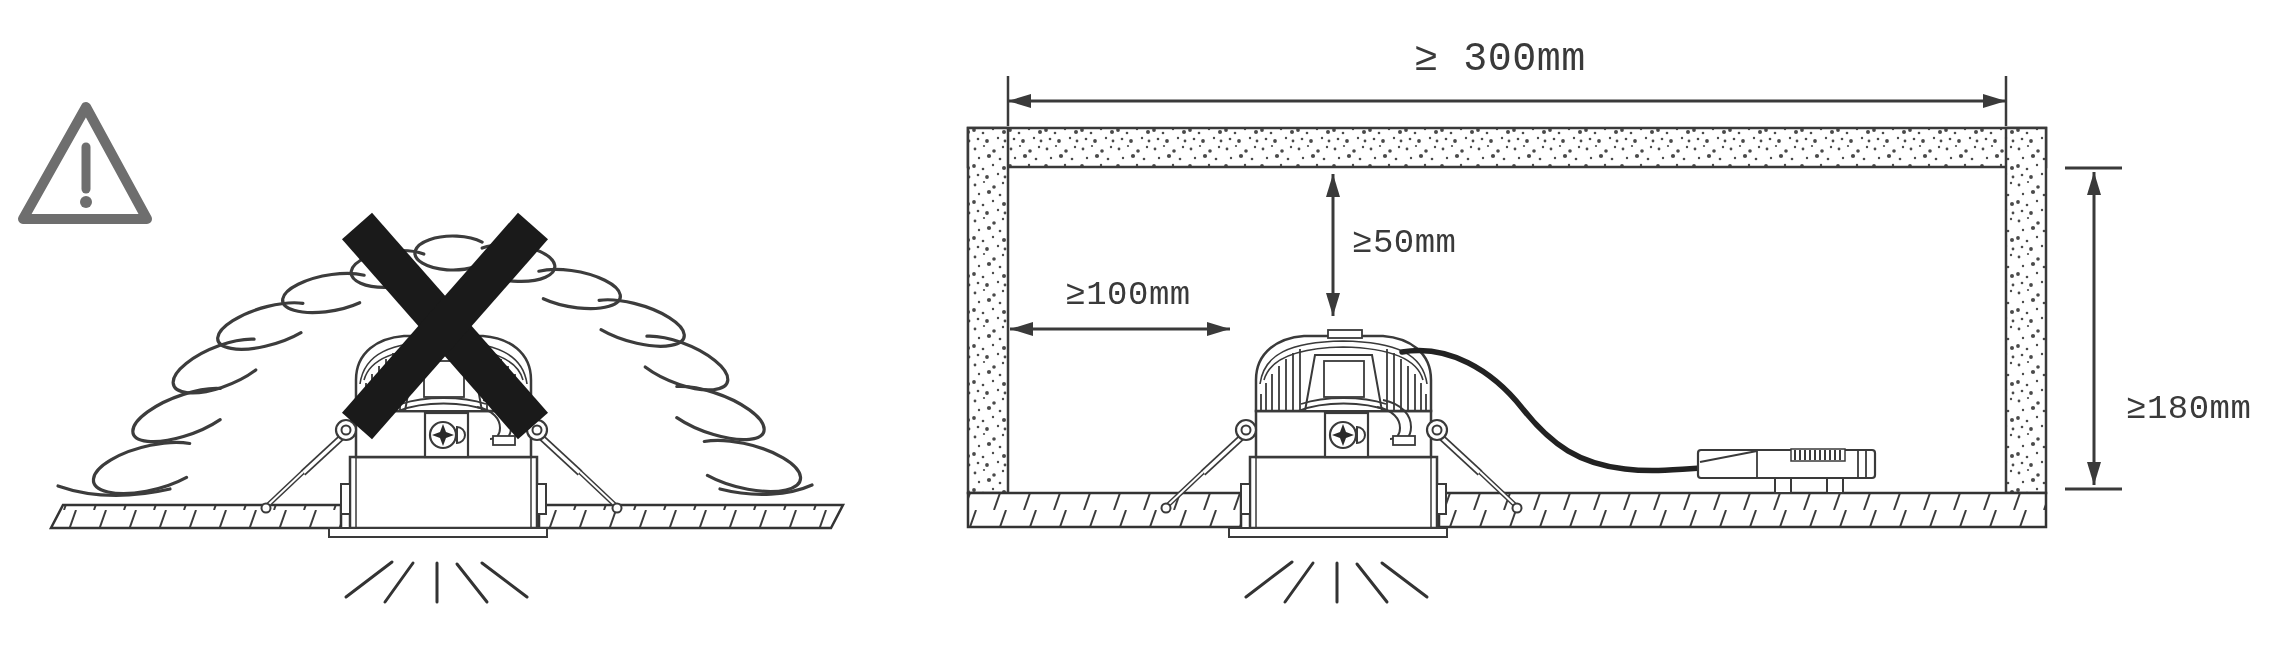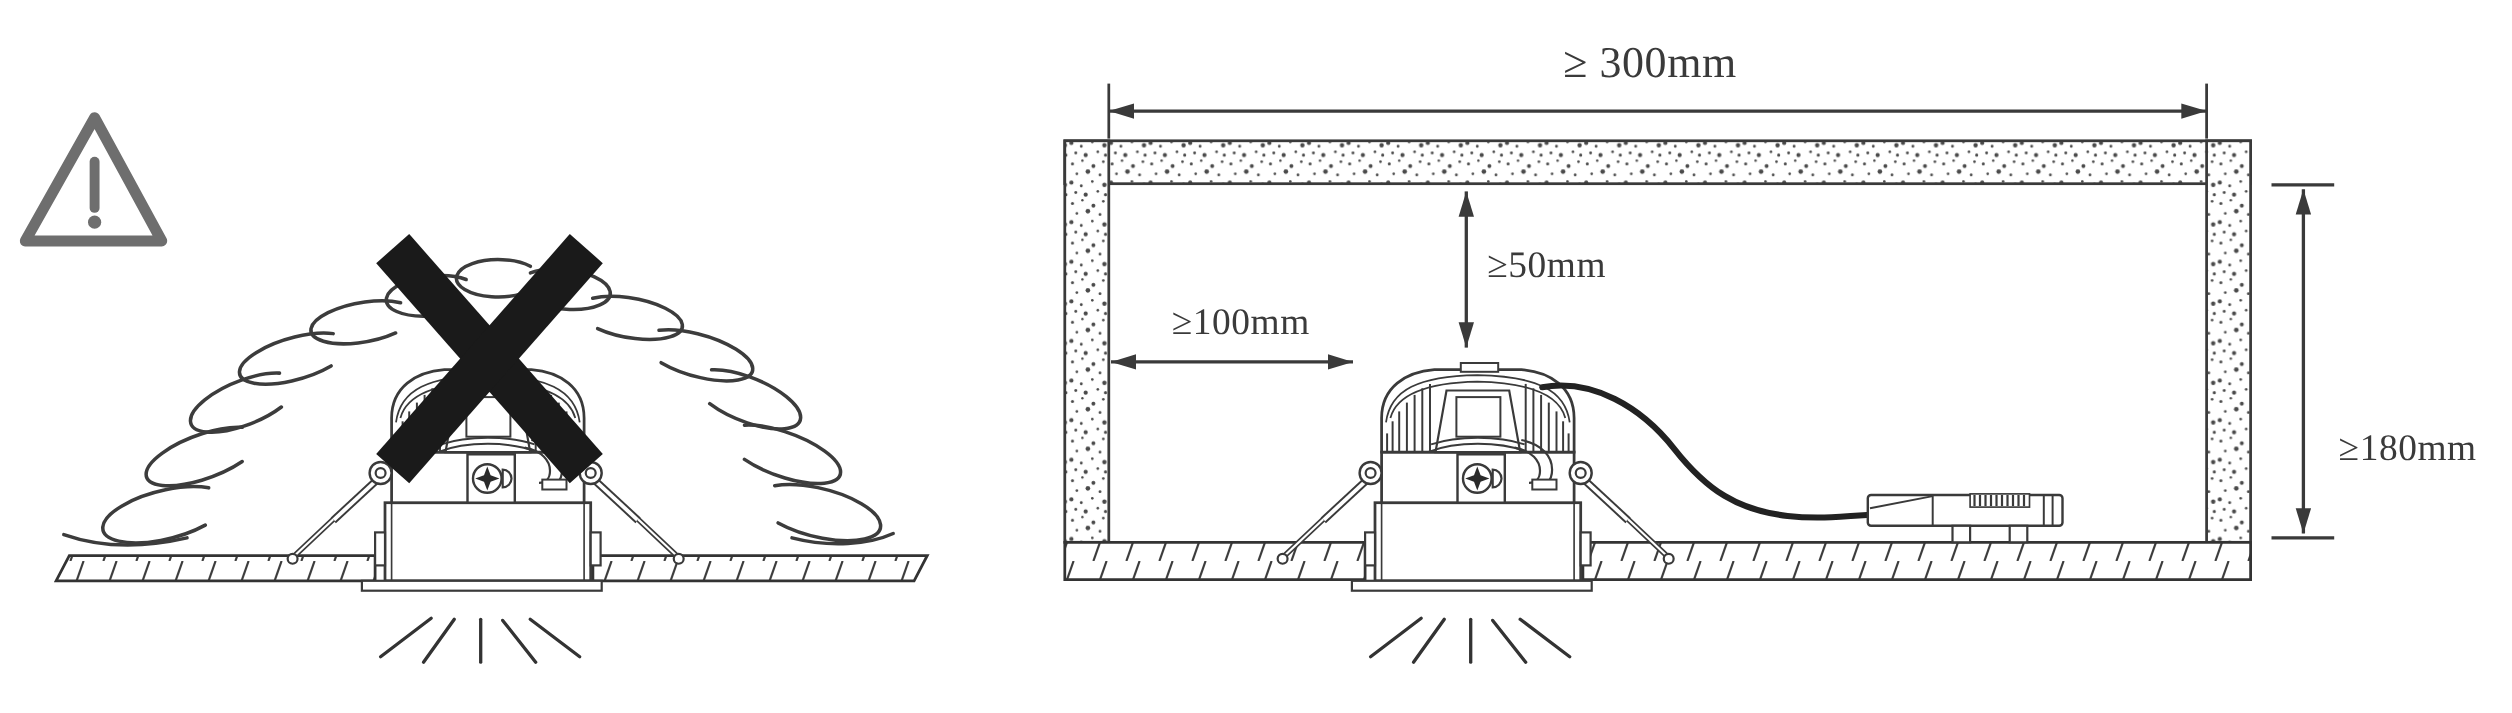--- a/index.html
+++ b/index.html
@@ -1,17 +1,17 @@
 <!DOCTYPE html>
 <html><head>
 <meta charset="utf-8">
 <style>
   html,body{margin:0;padding:0;background:#ffffff;}
   .stage{position:relative;width:2284px;height:648px;background:#ffffff;overflow:hidden;
-         font-family:Liberation Serif, serif;}
+         font-family:Liberation Mono, monospace;}
   svg{display:block;}
   .ln{stroke:#3a3a3a;fill:none;}
   .fillw{fill:#ffffff;stroke:#3a3a3a;}
   .dim-line{stroke:#3a3a3a;stroke-width:3;fill:none;}
   .ext-line{stroke:#3a3a3a;stroke-width:2.5;fill:none;}
   .tick{stroke:#3a3a3a;stroke-width:3;fill:none;}
   .dim-label{fill:#3a3a3a;letter-spacing:0.5px;}
   .lbl-34{font-size:34px;}
   .lbl-40{font-size:40px;}
   #insulation path{fill:none;stroke:#3c3c3c;stroke-width:3.2;stroke-linecap:round;}

